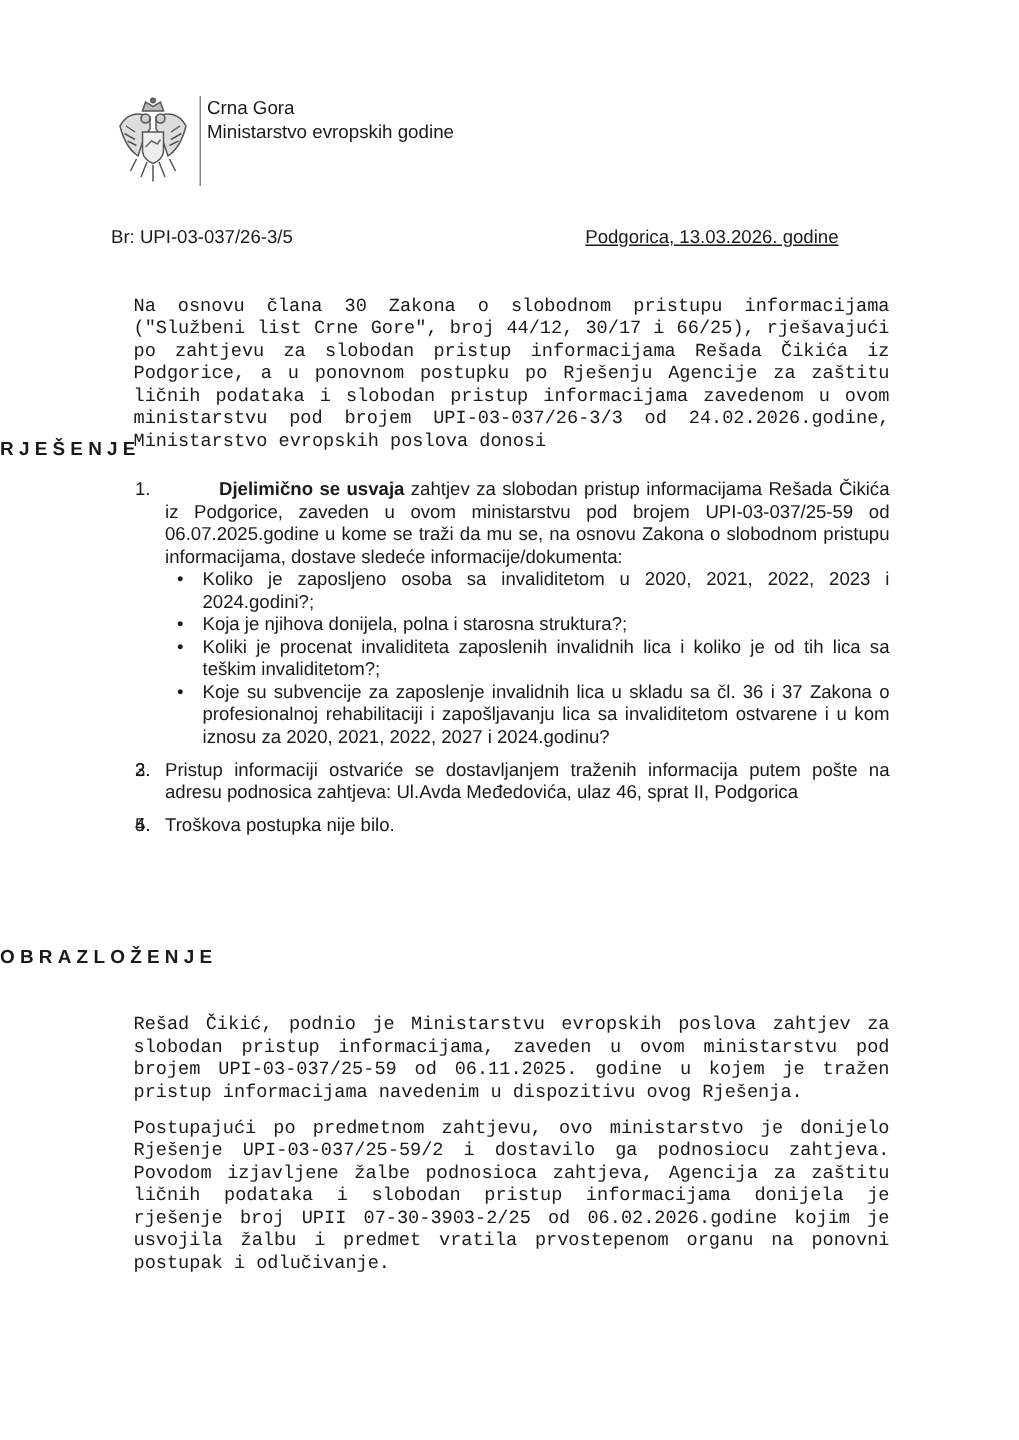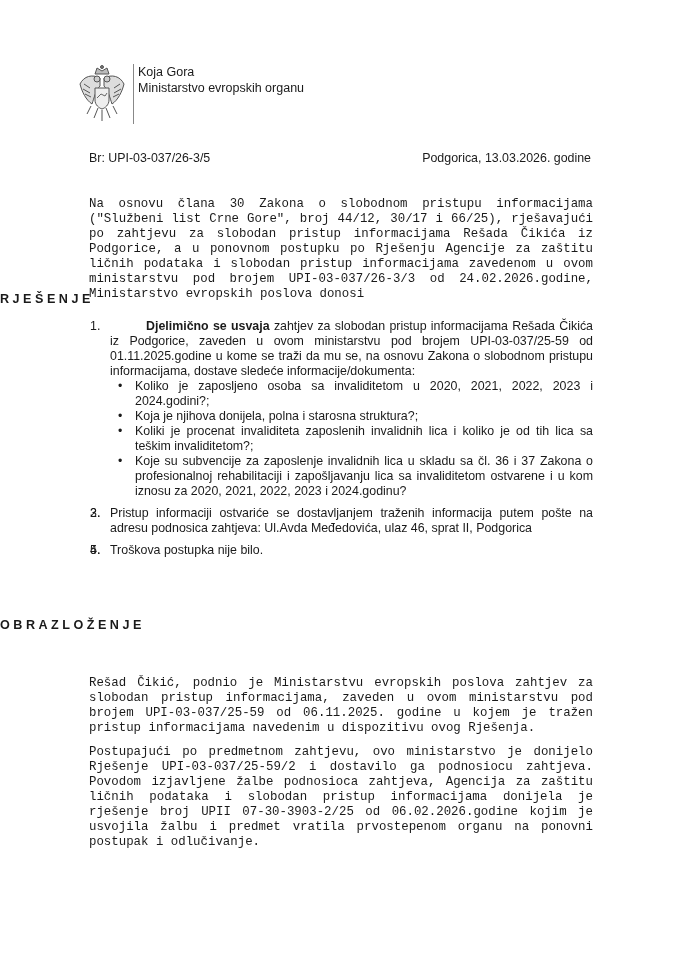--- a/index.html
+++ b/index.html
@@ -3,22 +3,22 @@
   <meta charset="utf-8">
   <style>
     html, body { margin:0; padding:0; background:#ffffff; }
     body { width:679px; height:960px; position:relative; overflow:hidden;
            font-family:"Liberation Sans", sans-serif; color:#1a1a1a; font-size:12.4px; line-height:15px; }
     .abs { position:absolute; }
     .header { left:76px; top:60px; height:62px; }
     .crest { position:absolute; left:0; top:4px; width:52px; height:60px; }
     .vbar { position:absolute; left:57px; top:4px; width:1px; height:60px; background:#888; }
     .org { position:absolute; left:62px; top:4px; font-size:12.5px; line-height:16px; white-space:nowrap; }
-    .ref { left:89px; top:151px; white-space:nowrap;text-align:center; }
-    .date { right:88px; top:151px; white-space:nowrap; }
+    .ref { left:74px; top:151px; white-space:nowrap;text-align:center; }
+    .date { right:120px; top:151px; white-space:nowrap;text-decoration:underline; }
     .para { left:89px; width:504px; text-align:justify;font-family:Liberation Mono, monospace; }
     .heading { left:0; width:539px; text-align:left; font-weight:bold; letter-spacing:3.5px; font-size:12.6px; }
     .list { left:89px; width:504px; }
     .li { position:relative; padding-left:21px; text-align:justify; }
     .li .num { position:absolute; left:1px; top:0; }
     .bul { position:relative; padding-left:46px; text-align:justify; }
     .bul .dot { position:absolute; left:29px; top:0; }
     b { font-weight:bold;padding-left:36px; }
   </style>
 </head>
@@ -40,66 +40,66 @@
 
       <path d="M19 24 L33 24 L33 36 C33 41 29 44 26 45 C23 44 19 41 19 36 Z" fill="#eee"></path>
       <path d="M21 34 L25 30 L29 32 L31 29" stroke="#666"></path>
 
       <path d="M22 44 L18 54 M26 46 L26 57 M30 44 L34 54"></path>
       <path d="M15 42 L11 50 M37 42 L41 50"></path>
     </g>
   </svg>
   <div class="vbar"></div>
   <div class="org">
-    <div>Koja Gora</div>
-    <div>Ministarstvo evropskih organu</div>
+    <div>Crna Gora</div>
+    <div>Ministarstvo evropskih godine</div>
   </div>
 </div>
 
 <div class="abs ref">Br:  UPI-03-037/26-3/5</div>
 <div class="abs date">Podgorica, 13.03.2026. godine</div>
 
 <div class="abs para" style="top:197px;">Na osnovu člana 30 Zakona o slobodnom pristupu informacijama ("Službeni list Crne Gore", broj 44/12, 30/17 i 66/25), rješavajući po zahtjevu za slobodan pristup informacijama Rešada Čikića iz Podgorice, a u ponovnom postupku po Rješenju Agencije za zaštitu ličnih podataka i slobodan pristup informacijama zavedenom u ovom ministarstvu pod brojem UPI-03-037/26-3/3 od 24.02.2026.godine, Ministarstvo evropskih poslova donosi</div>
 
 <div class="abs heading" style="top:292px;">RJEŠENJE</div>
 
 <div class="abs list" style="top:319px;">
   <div class="li">
     <span class="num">1.</span>
-    <b>Djelimično se usvaja</b><span> zahtjev za slobodan pristup informacijama Rešada Čikića iz Podgorice, zaveden u ovom ministarstvu pod brojem UPI-03-037/25-59 od 01.11.2025.godine u kome se traži da mu se, na osnovu Zakona o slobodnom pristupu informacijama, dostave sledeće informacije/dokumenta:</span>
+    <b>Djelimično se usvaja</b><span> zahtjev za slobodan pristup informacijama Rešada Čikića iz Podgorice, zaveden u ovom ministarstvu pod brojem UPI-03-037/25-59 od 06.07.2025.godine u kome se traži da mu se, na osnovu Zakona o slobodnom pristupu informacijama, dostave sledeće informacije/dokumenta:</span>
   </div>
   <div class="bul">
     <span class="dot">•</span>
     <span>Koliko je zaposljeno osoba sa invaliditetom u 2020, 2021, 2022, 2023 i 2024.godini?;</span>
   </div>
   <div class="bul">
     <span class="dot">•</span>
     <span>Koja je njihova donijela, polna i starosna struktura?;</span>
   </div>
   <div class="bul">
     <span class="dot">•</span>
     <span>Koliki je procenat invaliditeta zaposlenih invalidnih lica i koliko je od tih lica sa teškim invaliditetom?;</span>
   </div>
   <div class="bul">
     <span class="dot">•</span>
-    <span>Koje su subvencije za zaposlenje invalidnih lica u skladu sa čl. 36 i 37 Zakona o profesionalnoj rehabilitaciji i zapošljavanju lica sa invaliditetom ostvarene i u kom iznosu za 2020, 2021, 2022, 2023 i 2024.godinu?</span>
+    <span>Koje su subvencije za zaposlenje invalidnih lica u skladu sa čl. 36 i 37 Zakona o profesionalnoj rehabilitaciji i zapošljavanju lica sa invaliditetom ostvarene i u kom iznosu za 2020, 2021, 2022, 2027 i 2024.godinu?</span>
   </div>
 
   <div class="li" style="margin-top:7px;">
     <span class="num">2.</span>
   </div>
   <div class="li" style="margin-top:7px;">
     <span class="num">3.</span>
     <span>Pristup informaciji ostvariće se dostavljanjem traženih informacija putem pošte na adresu podnosica zahtjeva: Ul.Avda Međedovića, ulaz 46, sprat II, Podgorica</span>
   </div>
   <div class="li" style="margin-top:7px;">
     <span class="num">4.</span>
   </div>
   <div class="li" style="margin-top:2px;">
     <span class="num">5.</span>
     <span>Troškova postupka nije bilo.</span>
   </div>
 </div>
 
-<div class="abs heading" style="top:618px;">OBRAZLOŽENJE</div>
+<div class="abs heading" style="top:631px;">OBRAZLOŽENJE</div>
 
 <div class="abs para" style="top:676px;">Rešad Čikić, podnio je Ministarstvu evropskih poslova zahtjev za slobodan pristup informacijama, zaveden u ovom ministarstvu pod brojem UPI-03-037/25-59 od 06.11.2025. godine u kojem je tražen pristup informacijama navedenim u dispozitivu ovog Rješenja.</div>
 <div class="abs para" style="top:745px;">Postupajući po predmetnom zahtjevu, ovo ministarstvo je donijelo Rješenje UPI-03-037/25-59/2 i dostavilo ga podnosiocu zahtjeva. Povodom izjavljene žalbe podnosioca zahtjeva, Agencija za zaštitu ličnih podataka i slobodan pristup informacijama donijela je rješenje broj UPII 07-30-3903-2/25 od 06.02.2026.godine kojim je usvojila žalbu i predmet vratila prvostepenom organu na ponovni postupak i odlučivanje.</div>
 
 </body></html>

